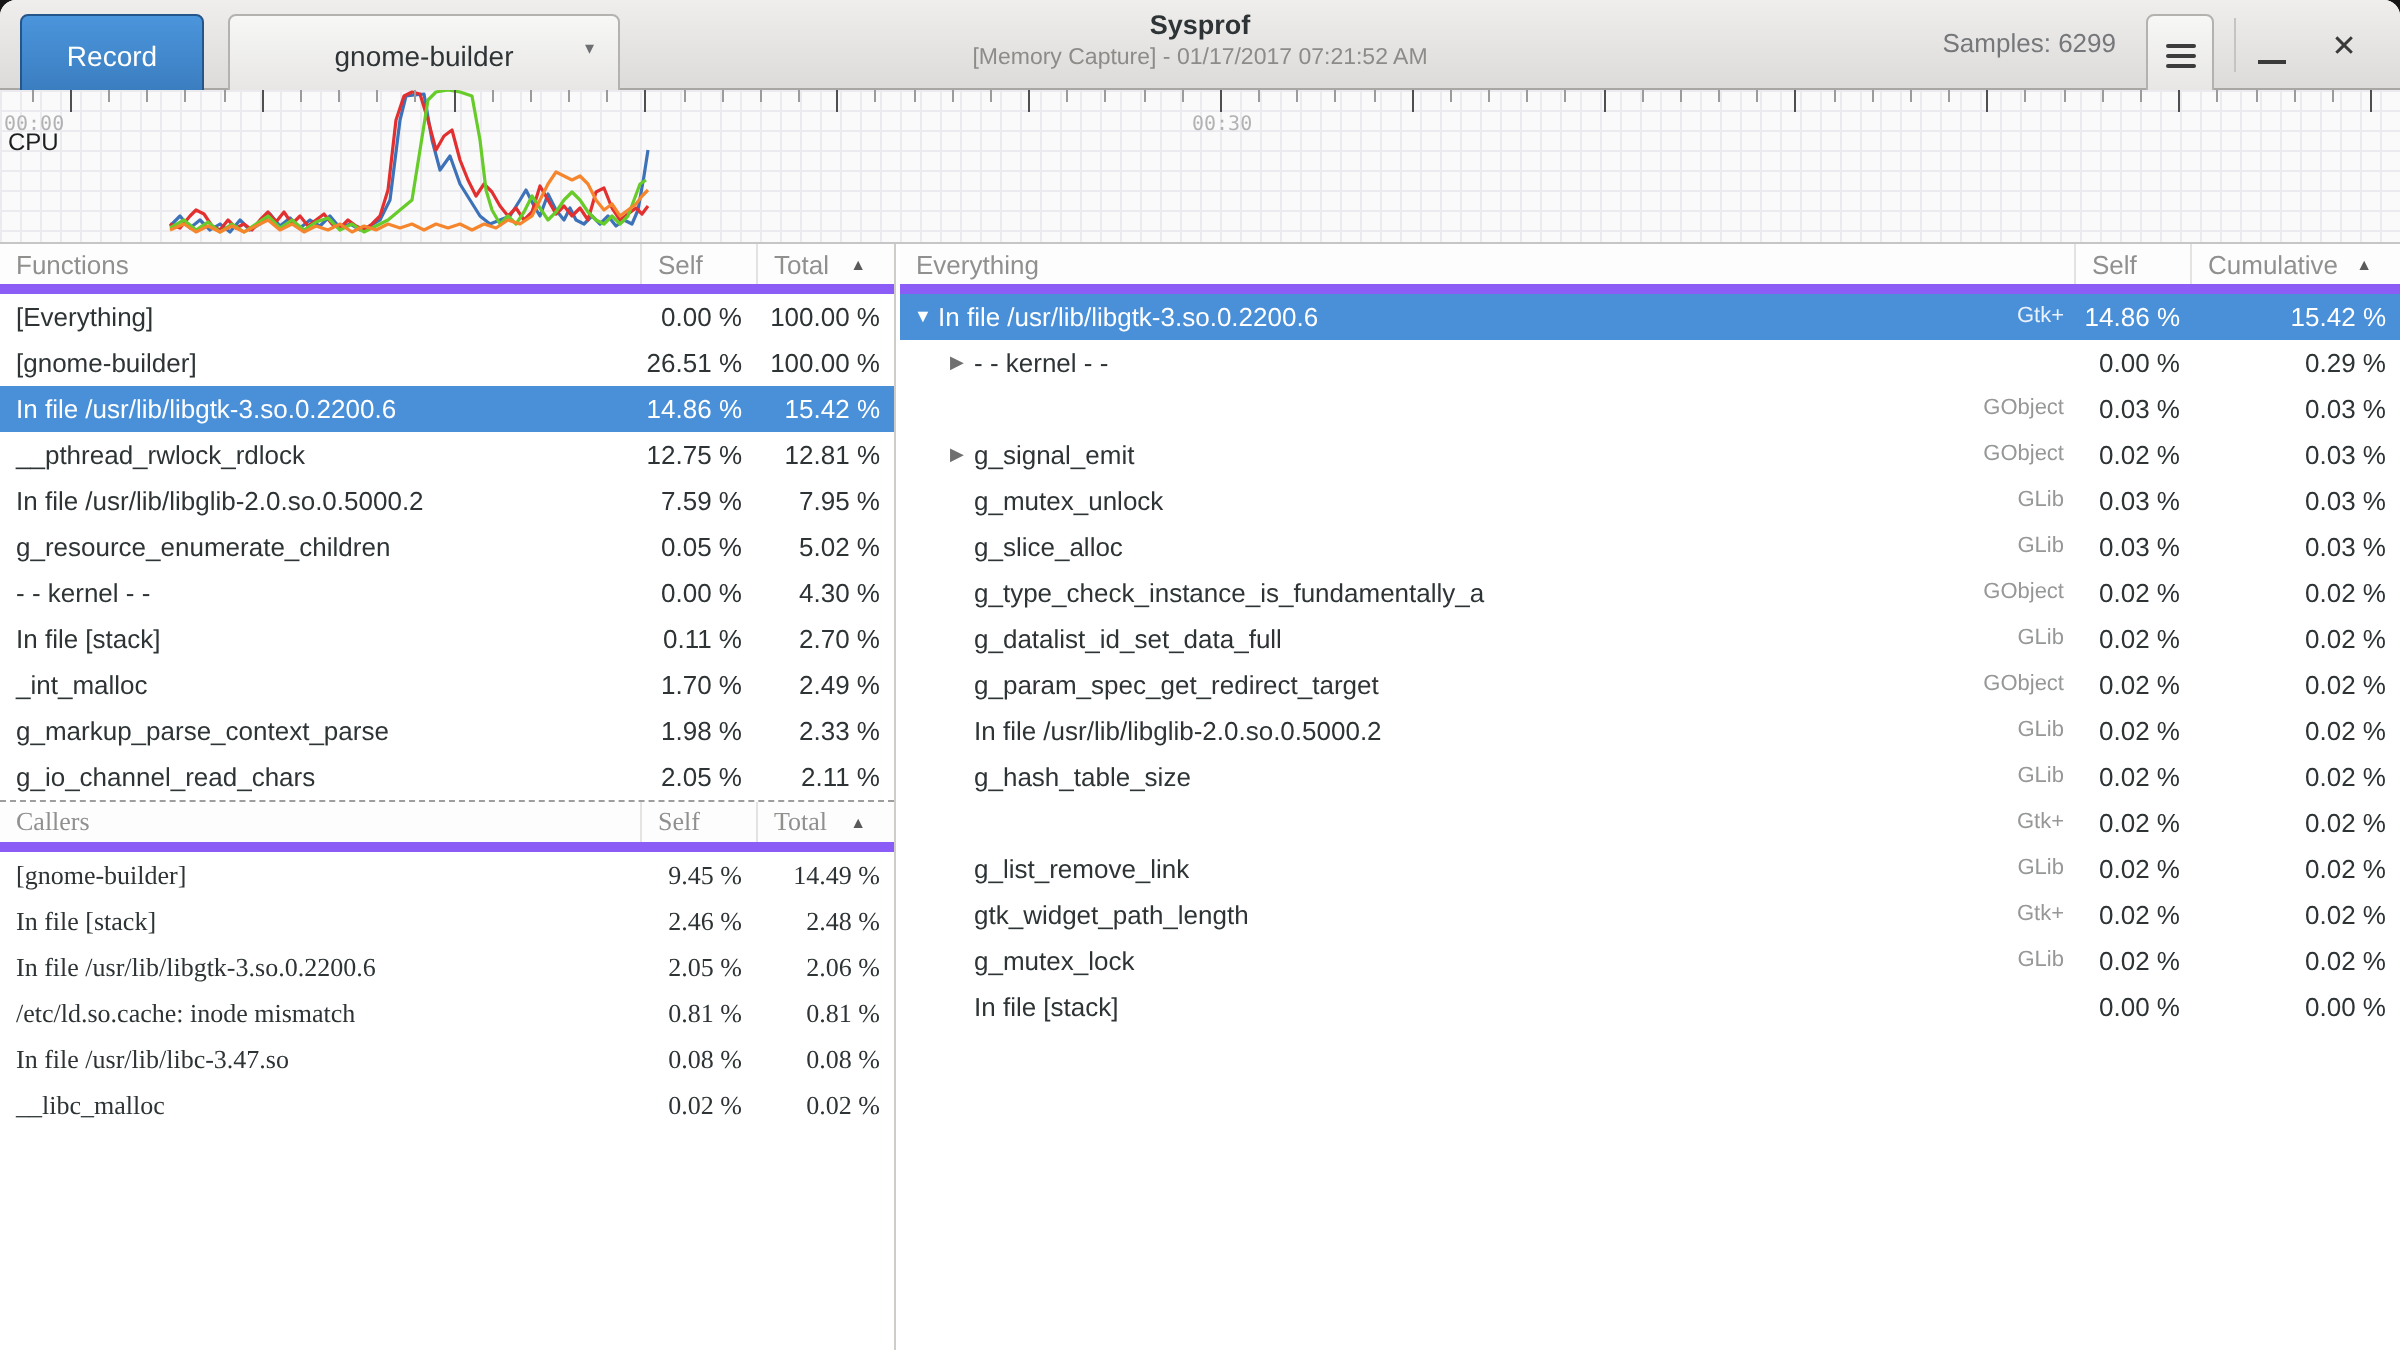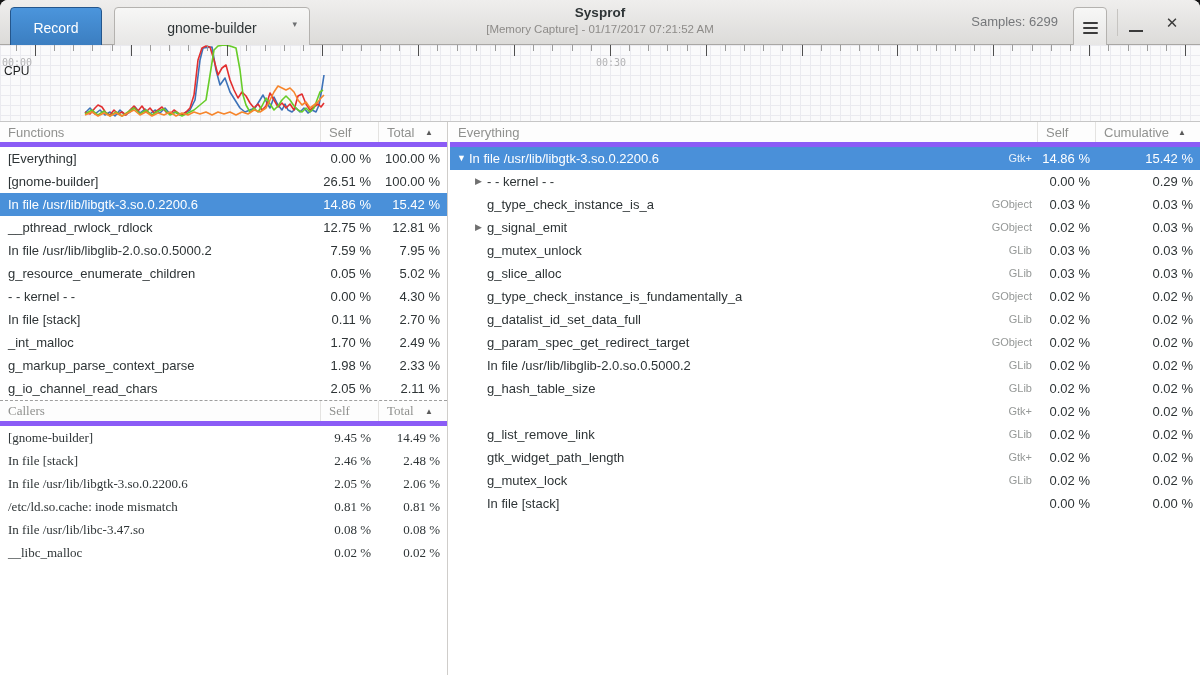--- a/index.html
+++ b/index.html
@@ -337,21 +337,20 @@
               <span>- - kernel - -</span>
               <span class="category"></span>
             </span>
             <span class="c d-self">0.00 %</span>
             <span class="c d-cum">0.29 %</span>
           </div>
           <div class="trow">
             <span class="c d-name">
               <span class="indent" style="width: 18px;"></span>
               <span class="expander"></span>
-              <span>g_type_check_instance_is_a</span>
               <span class="category">GObject</span>
             </span>
             <span class="c d-self">0.03 %</span>
             <span class="c d-cum">0.03 %</span>
           </div>
           <div class="trow">
             <span class="c d-name">
               <span class="indent" style="width: 18px;"></span>
               <span class="expander">▶</span>
               <span>g_signal_emit</span>

